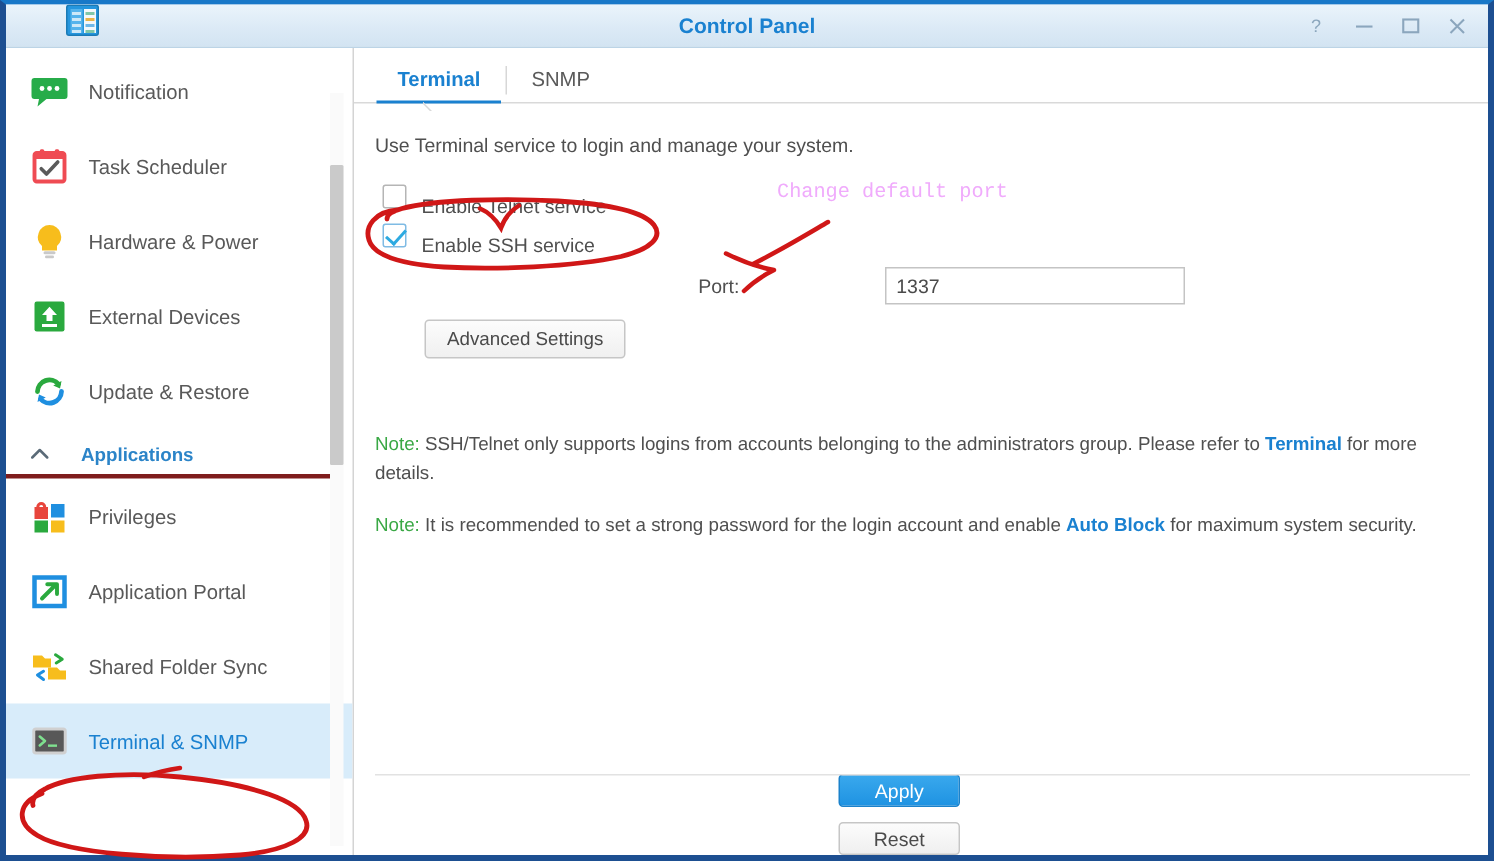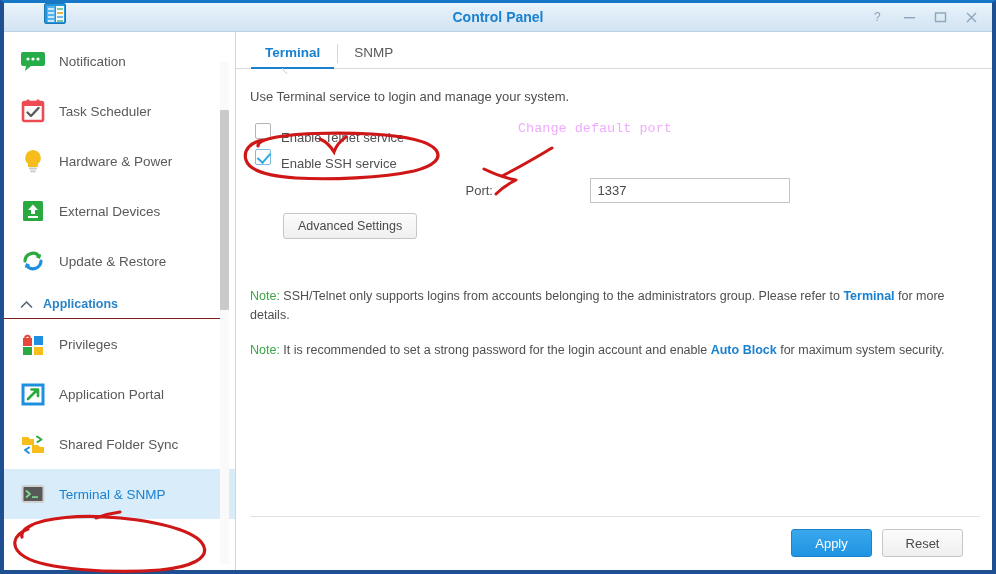--- a/index.html
+++ b/index.html
@@ -106,24 +106,24 @@
     height: 50px; display: flex; align-items: center;
     padding-left: 16px; gap: 13px; cursor: pointer;
   }
   .side-item.selected { background: #d8ecfa; }
   .side-item .label {
     font-size: 13.5px; color: #595959;
   }
   .side-item.selected .label { color: #1a81d0; }
   .ico { width: 26px; height: 26px; position: relative; flex: none; }
   .group-head {
-    display: flex; align-items: center; gap: 10px;
+    display: flex; align-items: center; gap: 21px;
     padding-left: 16px; height: 30px;
     margin: 3px 12px 0 0;
-    border-bottom: 1px solid #7f1d1d;
+    border-bottom: 3px solid #7f1d1d;
     cursor: pointer;
   }
   .group-head .gtxt { font-size: 12.5px; font-weight: bold; color: #2b84c8; }
   .scrollbar {
     position: absolute; right: 6px; top: 30px; width: 9px; bottom: 6px;
     background: #fafafa;
   }
   .scroll-thumb {
     position: absolute; left: 0; width: 9px; top: 48px; height: 200px;
     background: #cacaca; border-radius: 1px; cursor: pointer;
@@ -192,21 +192,21 @@
     font-size: 12.5px; color: #4f4f4f; line-height: 19px;
     max-width: 700px;
   }
   .note.n1 { margin-top: 48px; }
   .note.n2 { margin-top: 16px; max-width: 705px; }
   .note b.tag { color: #3aa845; font-weight: normal; }
   .note a { color: #1a81d0; font-weight: bold; text-decoration: none; cursor: pointer; }
   .footer {
     height: 54px; min-height: 54px; position: relative;
     display: flex; align-items: center; justify-content: flex-end;
-    padding-right: 29px; gap: 10px;
+    padding-right: 29px; gap: 10px; flex-direction: column;
   }
   .footer::before {
     content: ""; position: absolute; left: 14px; right: 12px; top: 0; height: 1px;
     background: #e2e2e2;
   }
   .btn {
     height: 28px; min-width: 81px; padding: 0 16px; border-radius: 3px;
     font-size: 13px; cursor: pointer; font-family: "Liberation Sans", sans-serif;
   }
   .btn.primary {

